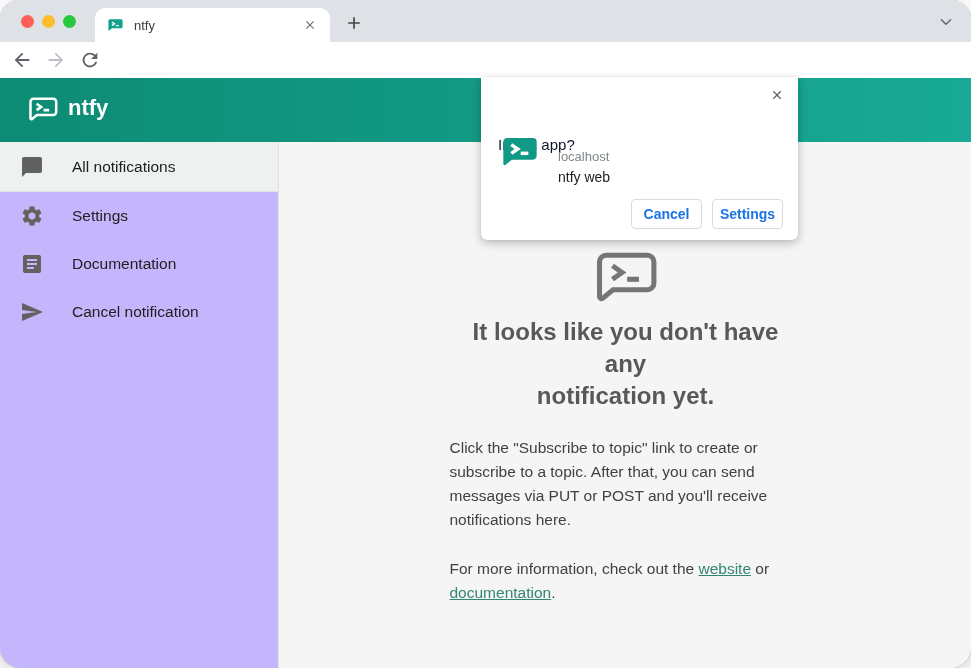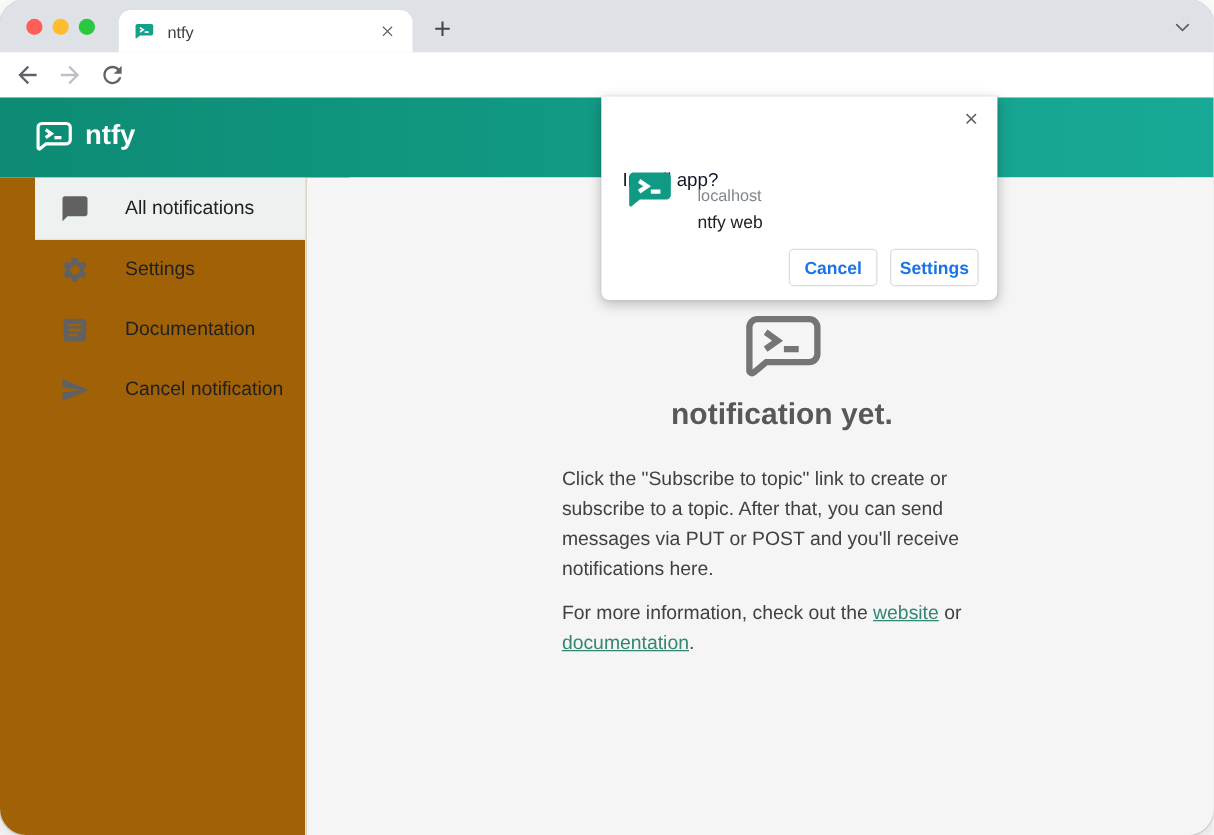--- a/index.html
+++ b/index.html
@@ -50,32 +50,32 @@
   .appbar { position:absolute; left:0; top:78px; width:100%; height:64px;
     background:linear-gradient(90deg,#0d8b74 0%, #18aa96 100%); }
   .brand-logo { position:absolute; left:27px; top:17px; width:32px; height:30px; color:#ffffff; }
   .brand-name { position:absolute; left:68px; top:17px; font-size:22px; font-weight:bold; color:#ffffff; }
   .signin-btn { position:absolute; left:777px; top:95px; height:33px; padding:0 10px; line-height:33px;
     color:#ffffff; font-size:15px; font-weight:bold; letter-spacing:.4px; background:transparent; border:none; }
   .signup-btn { position:absolute; left:858px; top:94px; width:89px; height:35px;
     border:1.5px solid #ffffff; border-radius:7px; background:transparent;
     color:#ffffff; font-size:14.5px; font-weight:bold; letter-spacing:.4px; }
   
-  .sidebar { position:absolute; left:0; top:142px; width:245px; bottom:0; background:#a16207; border-right:1px solid #e0e0e0;padding-left:28px; }
+  .sidebar { position:absolute; left:0; top:142px; width:279px; bottom:0; background:#c4b5fd; border-right:1px solid #e0e0e0; }
   .side-item { display:flex; align-items:center; height:48px; padding-left:20px; cursor:pointer; }
   .side-item.selected { height:50px; background:#edf1f0; border-bottom:1px solid #e2e2e2; }
   .side-item svg { width:24px; height:24px; color:#616161; flex:0 0 auto; }
   .side-label { margin-left:28px; font-size:15.5px; color:#212121; white-space:nowrap; }
   
   .main { position:absolute; left:280px; top:142px; right:0; bottom:0; background:#f5f5f5; }
   .empty-wrap { width:352px; margin:0 auto; padding-top:106px; }
   .empty-logo { display:block; margin:0 auto; width:68px; height:62px; color:#757575; }
   .empty-heading { margin-top:6px; text-align:center; font-size:24px; line-height:32px; color:#585858; }
   .empty-p { margin-top:24px; font-size:15.5px; line-height:24px; color:#414141; }
-  .empty-p.second { margin-top:11px; }
+  .empty-p.second { margin-top:25px; }
   .tlink { color:#338574; text-decoration:underline; cursor:pointer; }
   
   .dialog { position:absolute; left:481px; top:77px; width:317px; height:163px; background:#ffffff;
     border-radius:0 0 6px 6px; box-shadow:0 3px 10px rgba(0,0,0,.25), 0 0 1px rgba(0,0,0,.2); z-index:50; }
   .dlg-title { position:absolute; left:17px; top:14px; font-size:15px; color:#0f172a;margin-top:45px; }
   .dlg-close { position:absolute; right:13px; top:10px; width:16px; height:16px; color:#5f6368; cursor:pointer; }
   .dlg-appicon { position:absolute; left:19px; top:56px; width:40px; height:40px; }
   .dlg-appname { position:absolute; left:77px; top:53px; font-size:14px; color:#202124;margin-top:39px; }
   .dlg-origin  { position:absolute; left:77px; top:72px; font-size:13px; color:#80868b; }
   .dlg-btn { position:absolute; bottom:11px; width:71px; height:30px; background:#ffffff;
@@ -218,20 +218,21 @@
   </nav>
 
   <main class="main">
     <div class="empty-wrap">
       <svg class="empty-logo" viewBox="0 0 24 22">
         <path d="M19.6 2.6 H4.9 C3.65 2.6 2.6 3.65 2.6 4.9 v12.3 c0 .62 .72 .97 1.2 .57 l3.6-2.97 H19.6 c1.25 0 2.3-1.05 2.3-2.3 V4.9 c0-1.25-1.05-2.3-2.3-2.3 Z" stroke="currentColor" stroke-width="1.8" fill="none"></path>
         <path d="M7.2 6.3 10.6 8.7 7.2 11.1" stroke="currentColor" stroke-width="1.8" fill="none"></path>
         <path d="M12.4 11.1 h4.2" stroke="currentColor" stroke-width="1.8" fill="none"></path>
       </svg>
       <h2 class="empty-heading">
+          <span style="display:block">It looks like you don't have any</span>
           <span style="display:block">notification yet.</span>
         </h2>
       <p class="empty-p">Click the "Subscribe to topic" link to create or subscribe to a topic. After that, you can send messages via PUT or POST and you'll receive notifications here.</p>
       <p class="empty-p second"><span>For more information, check out the </span><a class="tlink">website</a><span> or </span><a class="tlink">documentation</a><span>.</span></p>
     </div>
   </main>
 
   <div class="dialog">
     <div class="dlg-title">Install app?</div>
     <svg class="dlg-close" viewBox="0 0 24 24">

